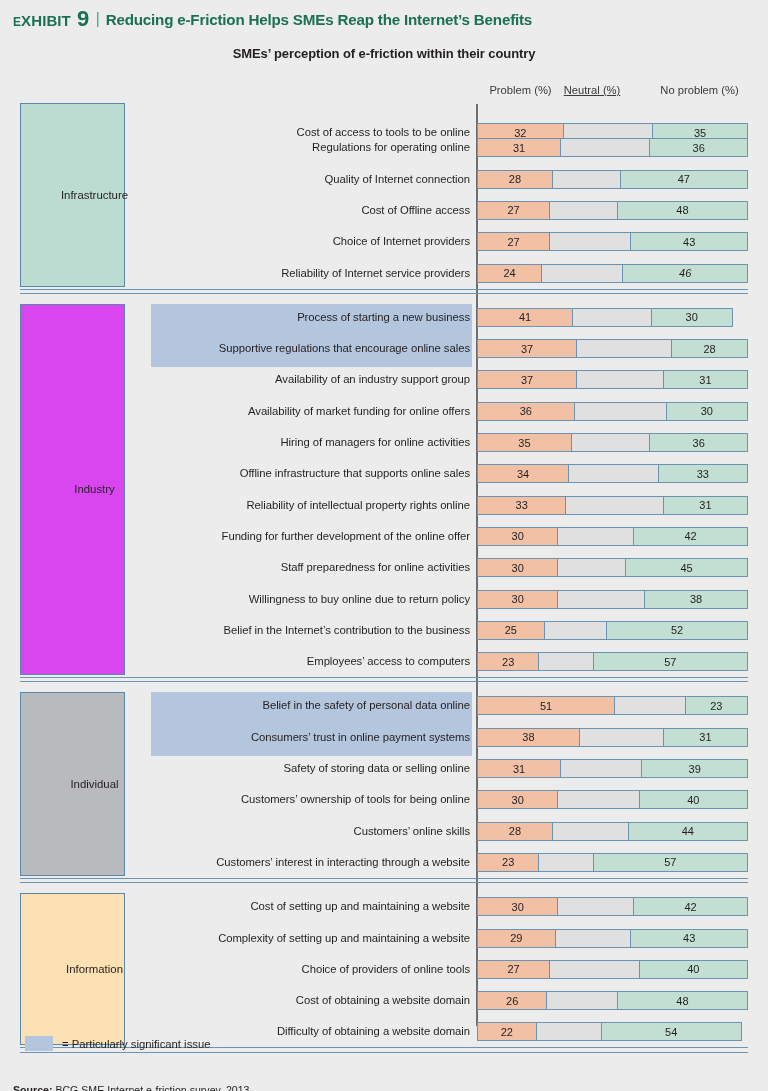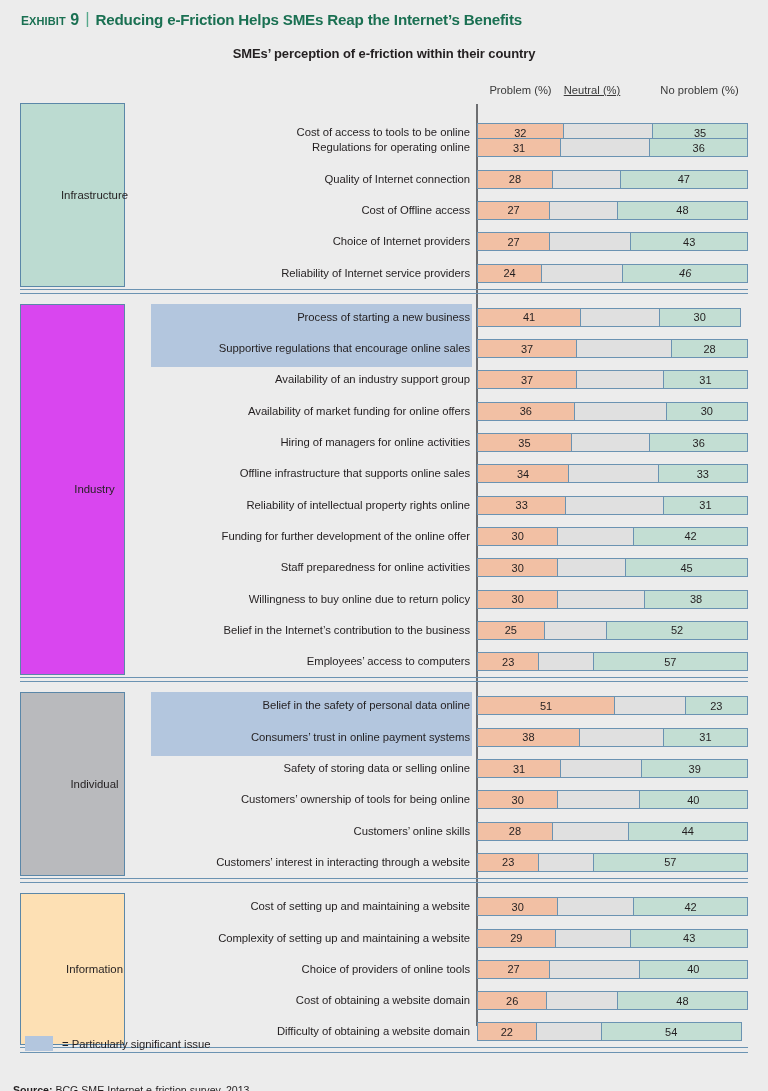--- a/index.html
+++ b/index.html
@@ -27,23 +27,22 @@
     align-items: center;
     color: #1a7052;
     font-weight: bold;
     font-size: 15.2px;
     letter-spacing: -0.2px;
     white-space: nowrap;
   }
   #exhibit-header .exh-label {
     font-variant: small-caps;
     text-transform: lowercase;
-    font-size: 16px;
+    font-size: 22px;
     letter-spacing: 0.1px;
-    margin-left: 8px;
   }
   #exhibit-header .exh-label::first-letter { font-size: 16.5px; }
   #exhibit-header .exh-sep {
     margin: 0 6px;
     color: #57a98c;
     font-weight: normal;
     font-size: 17px;
   }
 
   #chart-subtitle {
@@ -302,21 +301,21 @@
           </div>
           <div class="seg seg-neutral" style="width: 81.3px;"></div>
           <div class="seg seg-noproblem" style="width: 124.66px; font-style: italic;">
             <span>46</span>
           </div>
         </div>
       </div>
       <div class="row" style="top: 202.8px;">
         <div class="row-label">Process of starting a new business</div>
         <div class="bar-track">
-          <div class="seg seg-problem" style="width: 104px;">
+          <div class="seg seg-problem" style="width: 96px;">
             <span>41</span>
           </div>
           <div class="seg seg-neutral" style="width: 78.59px;"></div>
           <div class="seg seg-noproblem" style="width: 81.3px;">
             <span>30</span>
           </div>
         </div>
       </div>
       <div class="row" style="top: 234.1px;">
         <div class="row-label">Supportive regulations that encourage online sales</div>

